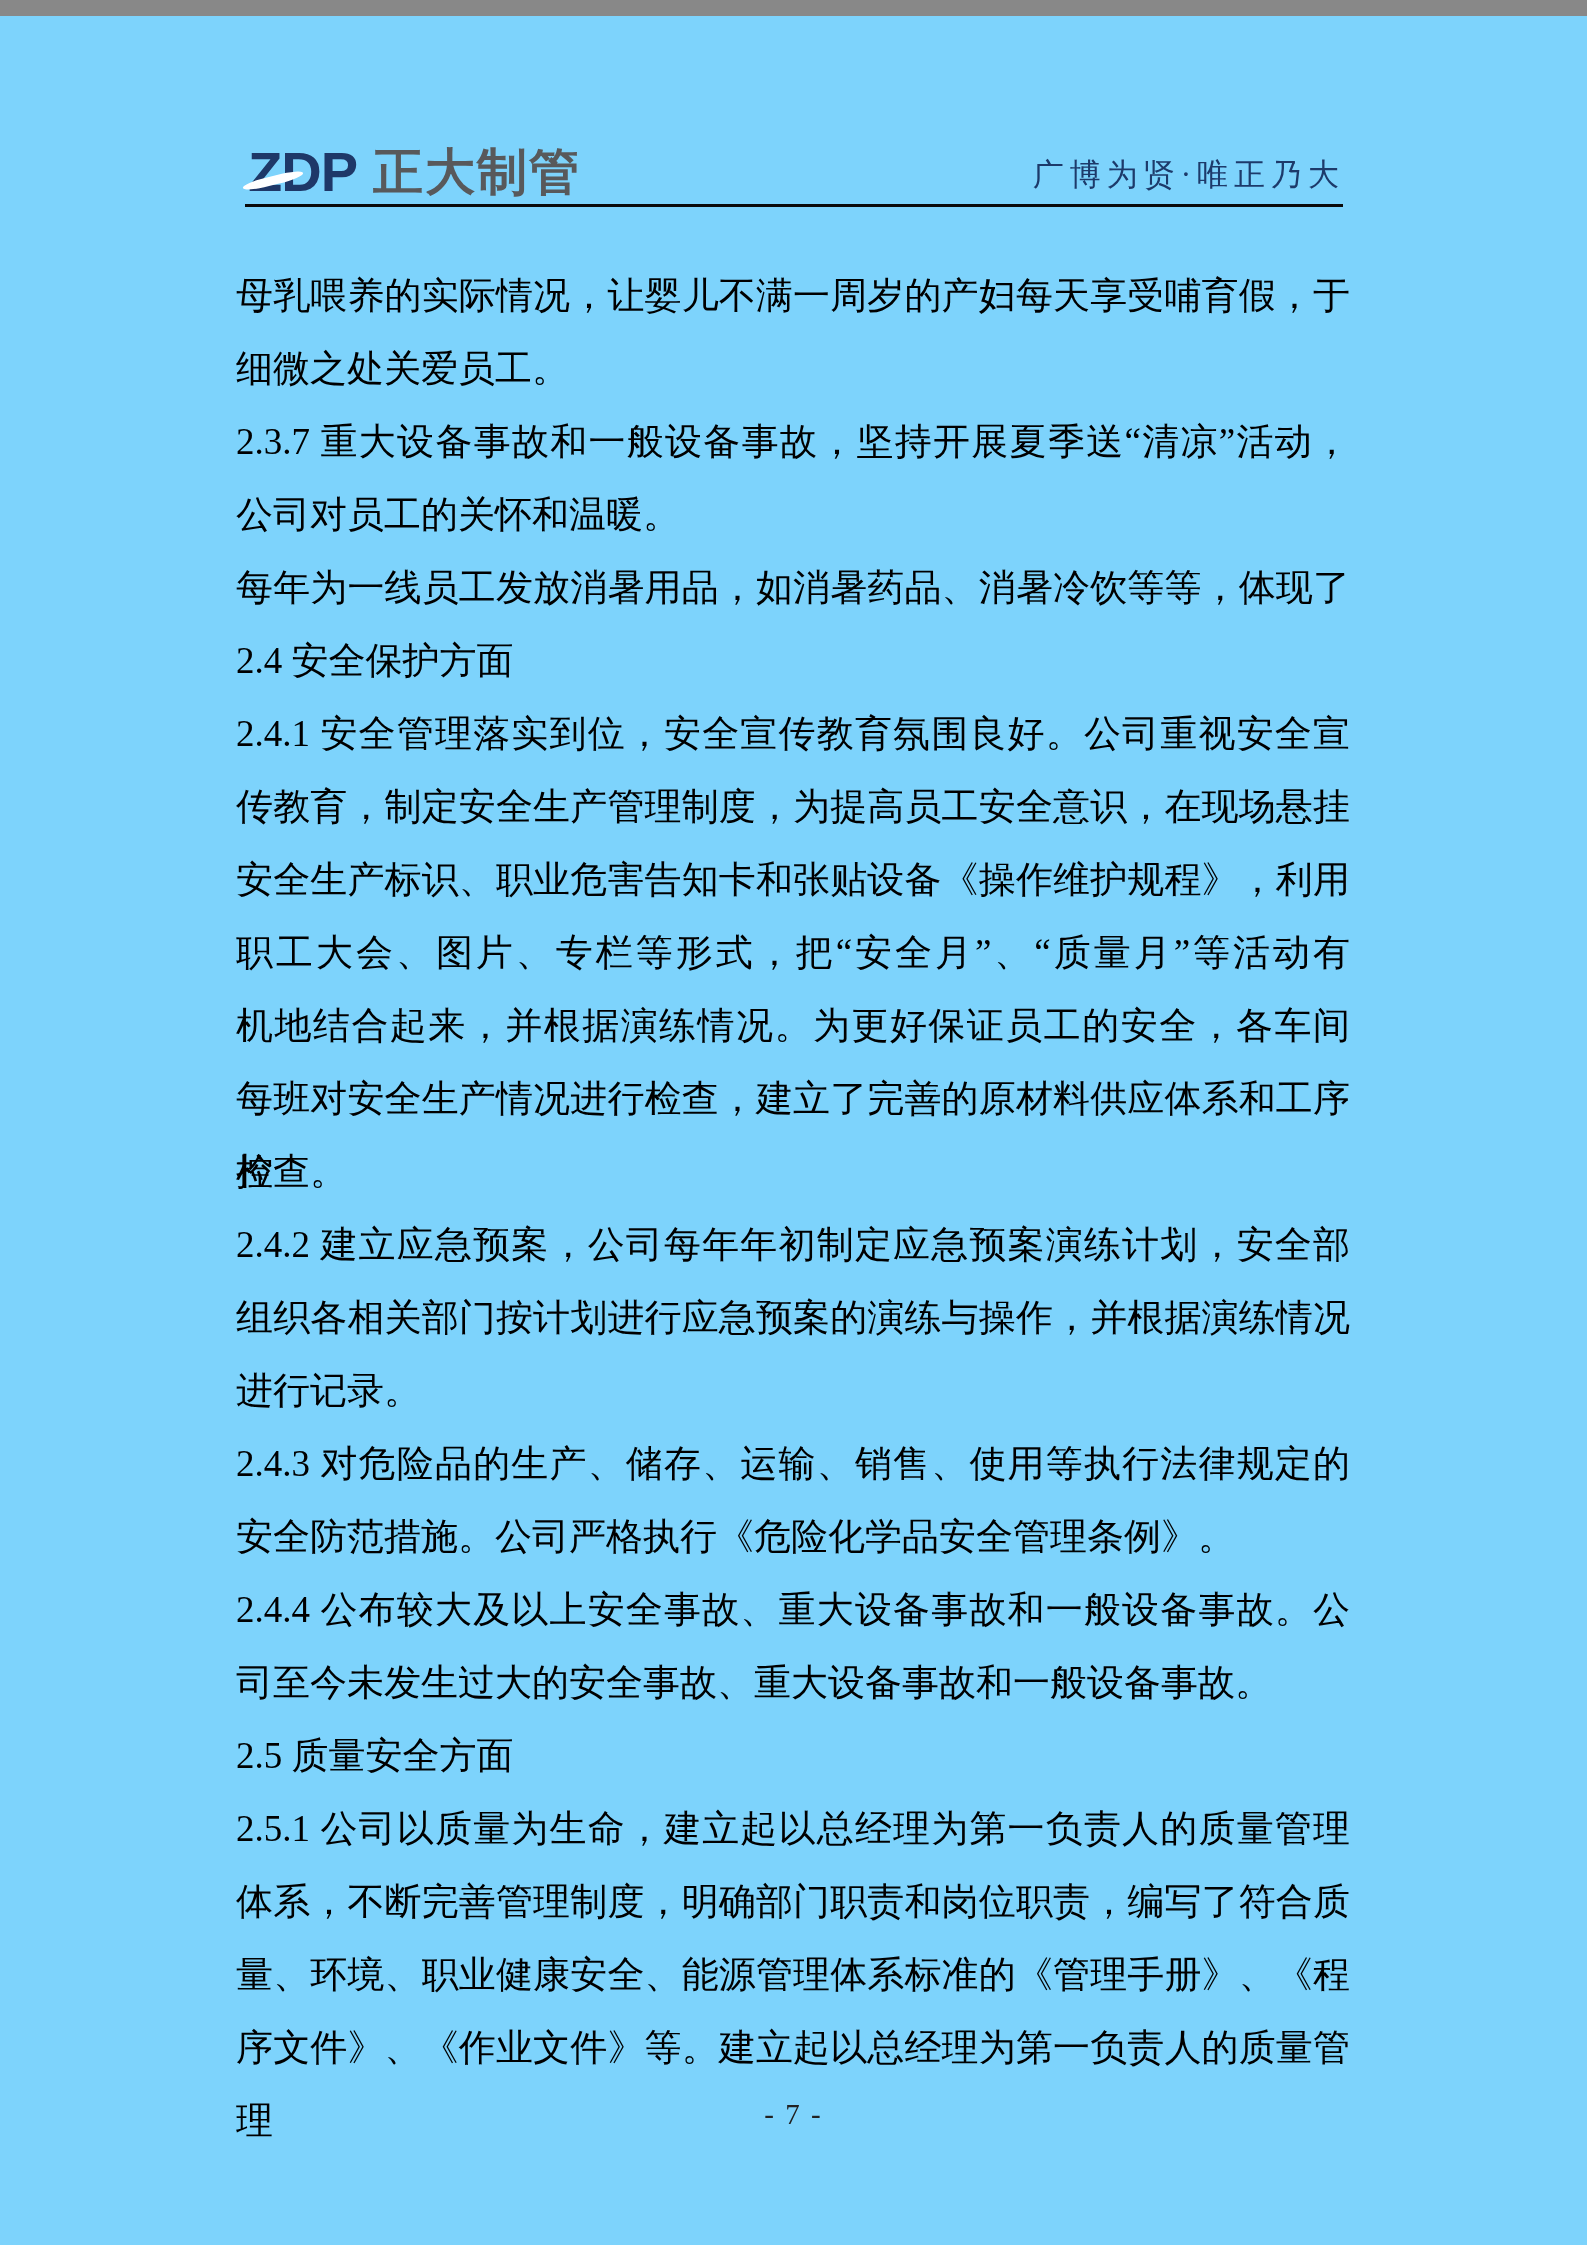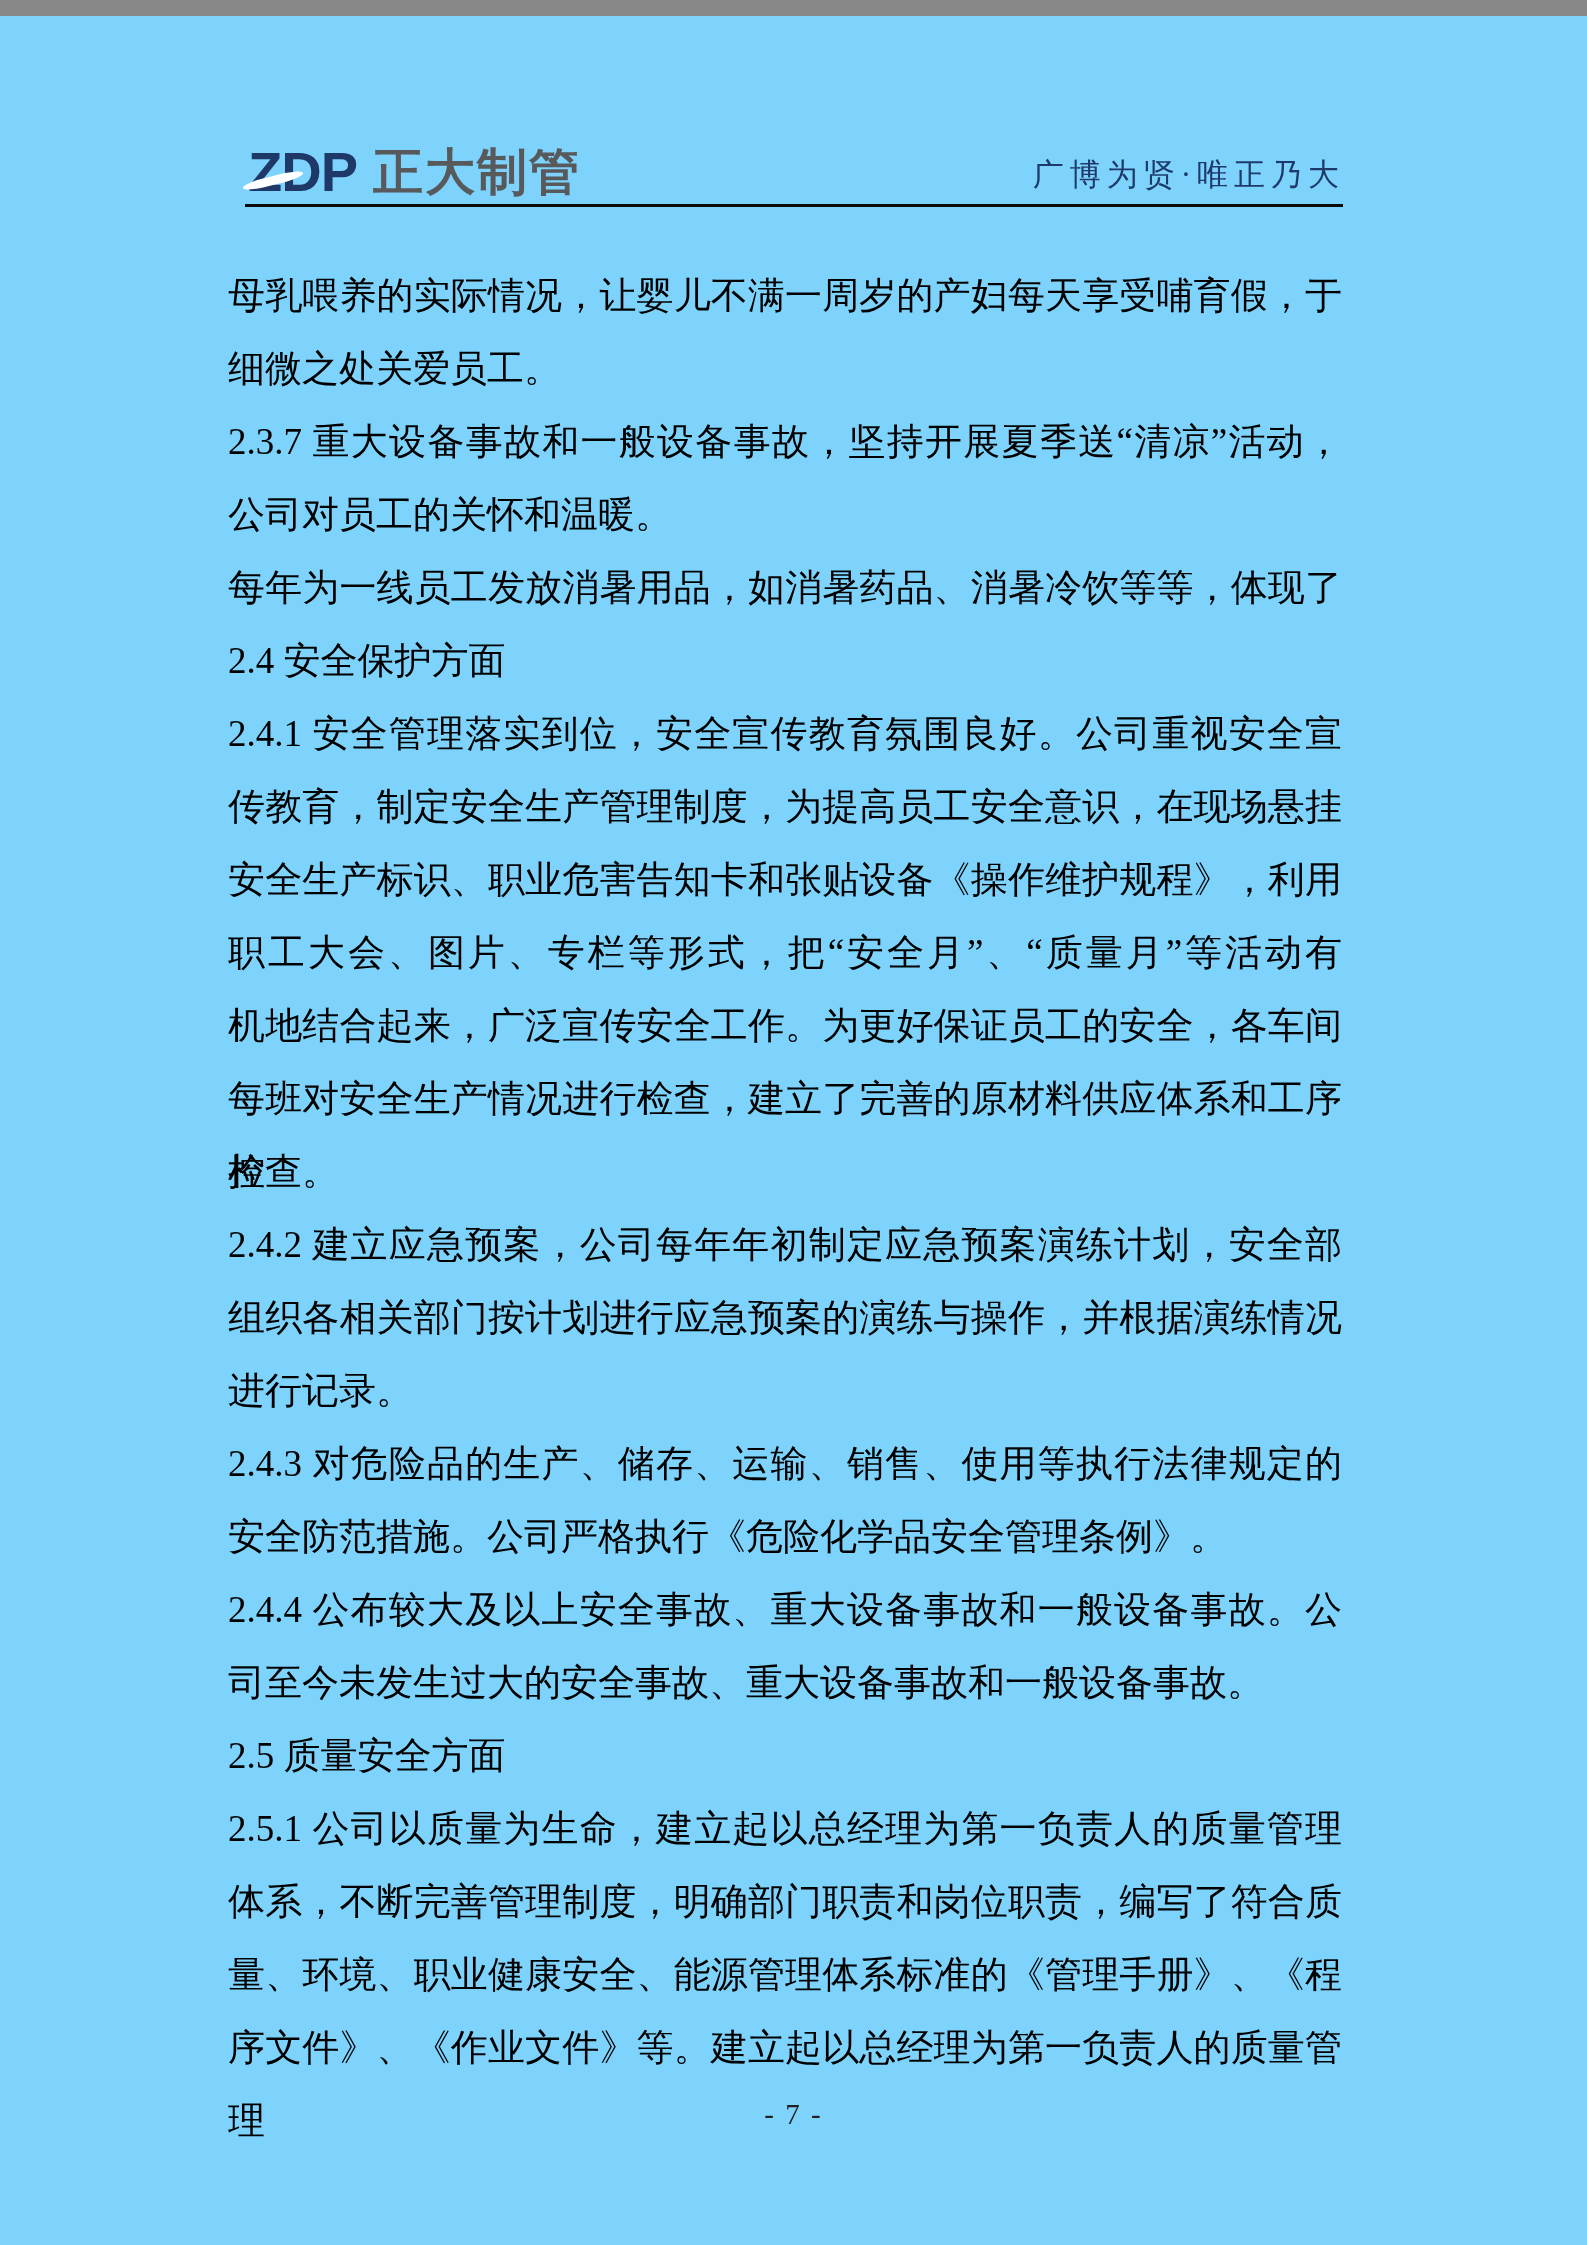--- a/index.html
+++ b/index.html
@@ -40,21 +40,21 @@
     font-weight: 400; font-size: 31px; line-height: 1.2;
     color: #1d3a6a; letter-spacing: 6px; white-space: nowrap;
   }
   .header-rule {
     position: absolute; left: 245px; top: 188px;
     width: 1098px; height: 3px; background: #0a0a0a;
   }
 
   
   .doc-body {
-    position: absolute; left: 228px; top: 243px; width: 1114px;
+    position: absolute; left: 236px; top: 243px; width: 1114px;
     color: #000000;
   }
   .doc-line {
     height: 73px; line-height: 73px;
     font-size: 37px;
     white-space: nowrap;
   }
   .doc-line.full {
     white-space: normal;
     text-align: justify;
@@ -91,21 +91,21 @@
     <div class="doc-line full">母乳喂养的实际情况，让婴儿不满一周岁的产妇每天享受哺育假，于</div>
     <div class="doc-line short">细微之处关爱员工。</div>
     <div class="doc-line full">2.3.7 重大设备事故和一般设备事故，坚持开展夏季送“清凉”活动，</div>
     <div class="doc-line short">公司对员工的关怀和温暖。</div>
     <div class="doc-line full">每年为一线员工发放消暑用品，如消暑药品、消暑冷饮等等，体现了</div>
     <div class="doc-line short">2.4 安全保护方面</div>
     <div class="doc-line full">2.4.1 安全管理落实到位，安全宣传教育氛围良好。公司重视安全宣</div>
     <div class="doc-line full">传教育，制定安全生产管理制度，为提高员工安全意识，在现场悬挂</div>
     <div class="doc-line full">安全生产标识、职业危害告知卡和张贴设备《操作维护规程》，利用</div>
     <div class="doc-line full">职工大会、图片、专栏等形式，把“安全月”、“质量月”等活动有</div>
-    <div class="doc-line full">机地结合起来，广泛宣传安全工作。为更好保证员工的安全，各车间</div>
+    <div class="doc-line full">机地结合起来，并根据演练情况。为更好保证员工的安全，各车间</div>
     <div class="doc-line full">每班对安全生产情况进行检查，建立了完善的原材料供应体系和工序控</div>
     <div class="doc-line short">检查。</div>
     <div class="doc-line full">2.4.2 建立应急预案，公司每年年初制定应急预案演练计划，安全部</div>
     <div class="doc-line full">组织各相关部门按计划进行应急预案的演练与操作，并根据演练情况</div>
     <div class="doc-line short">进行记录。</div>
     <div class="doc-line full">2.4.3 对危险品的生产、储存、运输、销售、使用等执行法律规定的</div>
     <div class="doc-line short">安全防范措施。公司严格执行《危险化学品安全管理条例》。</div>
     <div class="doc-line full">2.4.4 公布较大及以上安全事故、重大设备事故和一般设备事故。公</div>
     <div class="doc-line short">司至今未发生过大的安全事故、重大设备事故和一般设备事故。</div>
     <div class="doc-line short">2.5 质量安全方面</div>

